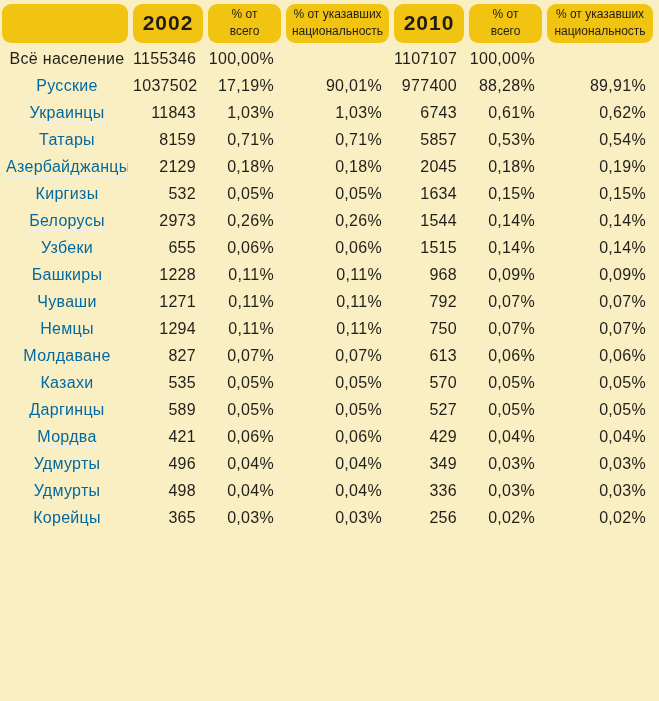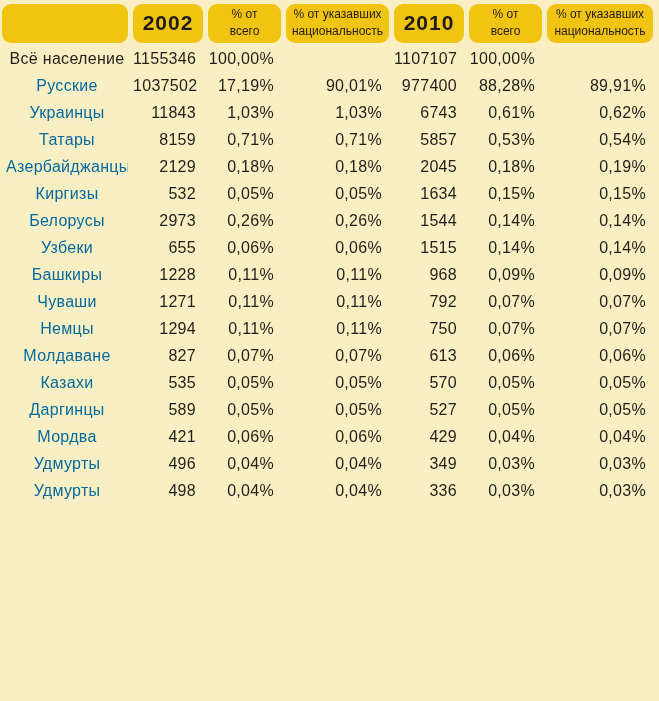--- a/index.html
+++ b/index.html
@@ -234,14 +234,23 @@
       </tr>
       <tr>
         <td class="name"><a class="ethnonym" href="#">Удмурты</a></td>
         <td class="num">498</td>
         <td class="num">0,04%</td>
         <td class="num">0,04%</td>
         <td class="num">336</td>
         <td class="num">0,03%</td>
         <td class="num">0,03%</td>
       </tr>
+      <tr>
+        <td class="name"><a class="ethnonym" href="#">Корейцы</a></td>
+        <td class="num">365</td>
+        <td class="num">0,03%</td>
+        <td class="num">0,03%</td>
+        <td class="num">256</td>
+        <td class="num">0,02%</td>
+        <td class="num">0,02%</td>
+      </tr>
     </tbody>
 </table>
 
 </body></html>

